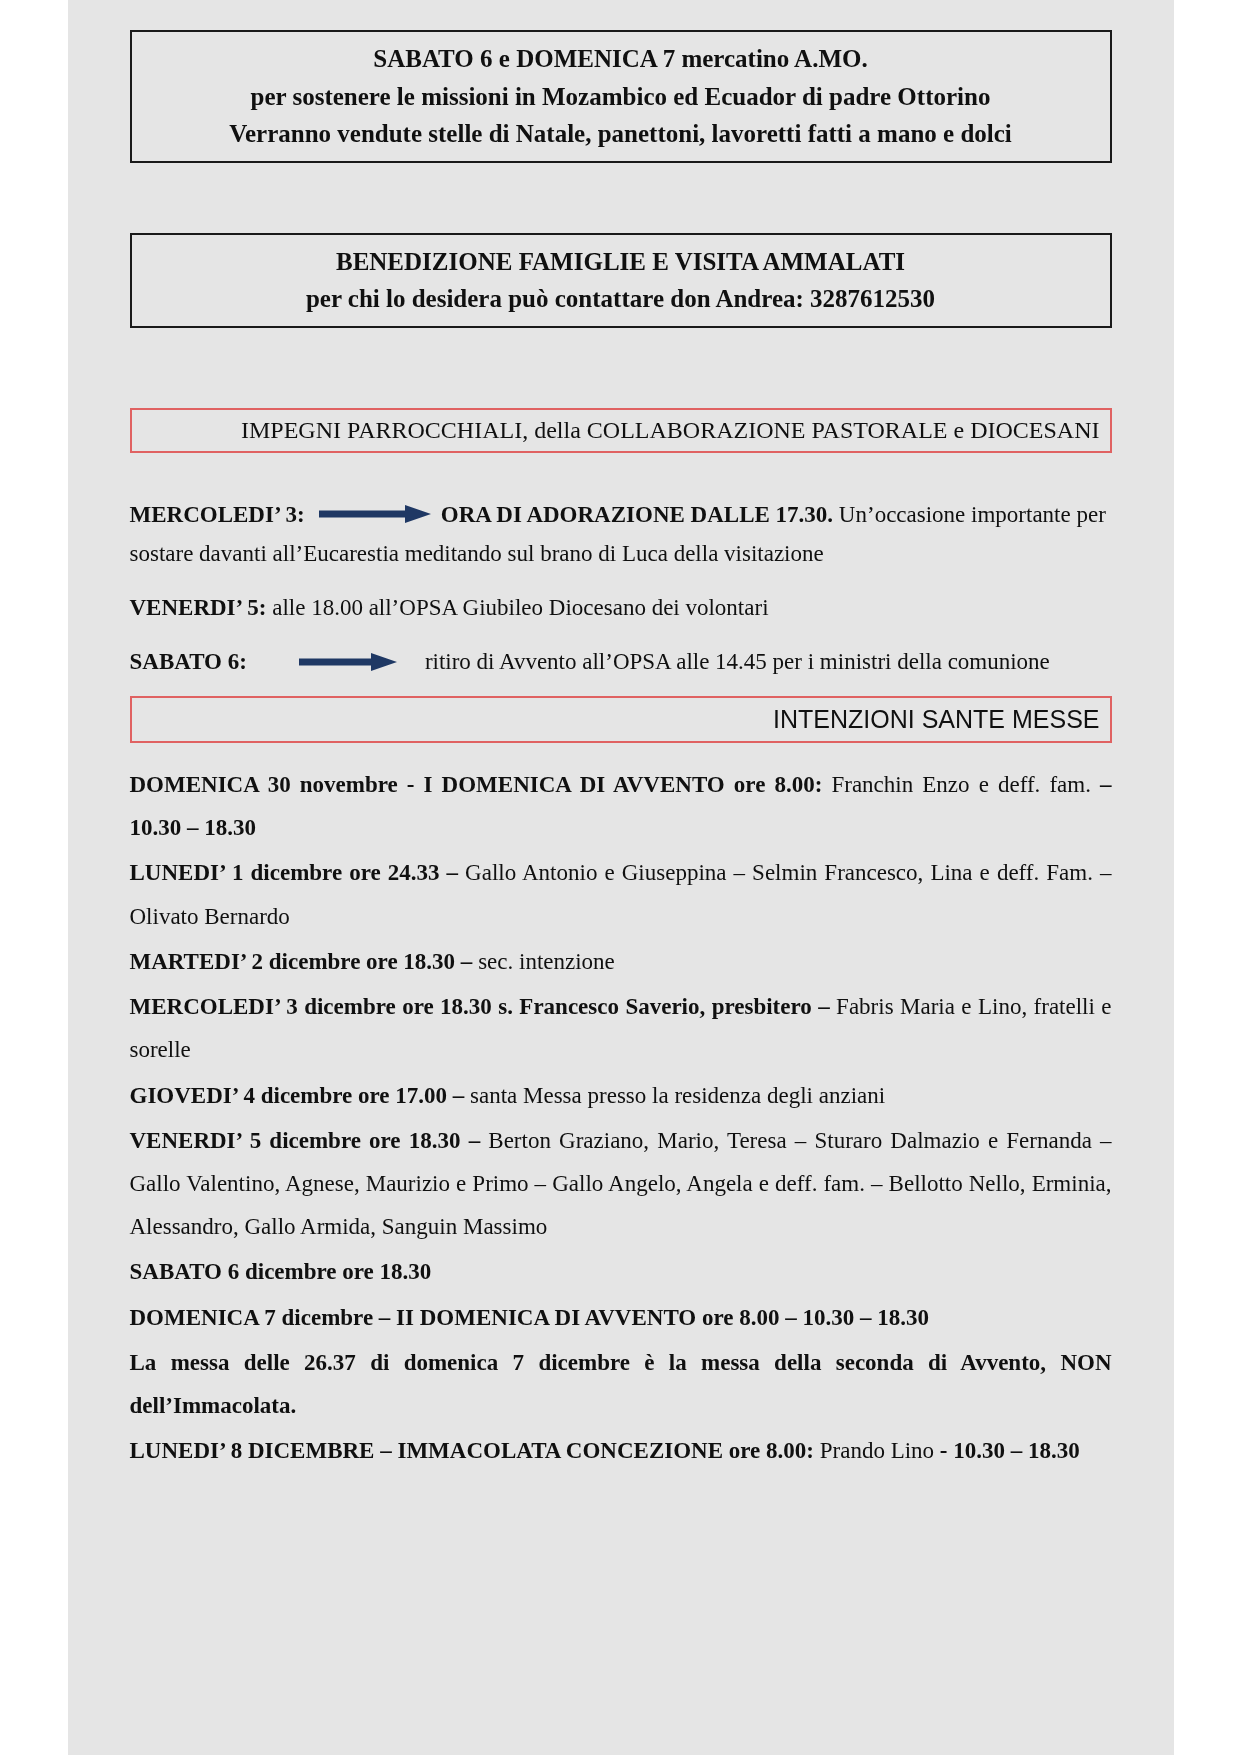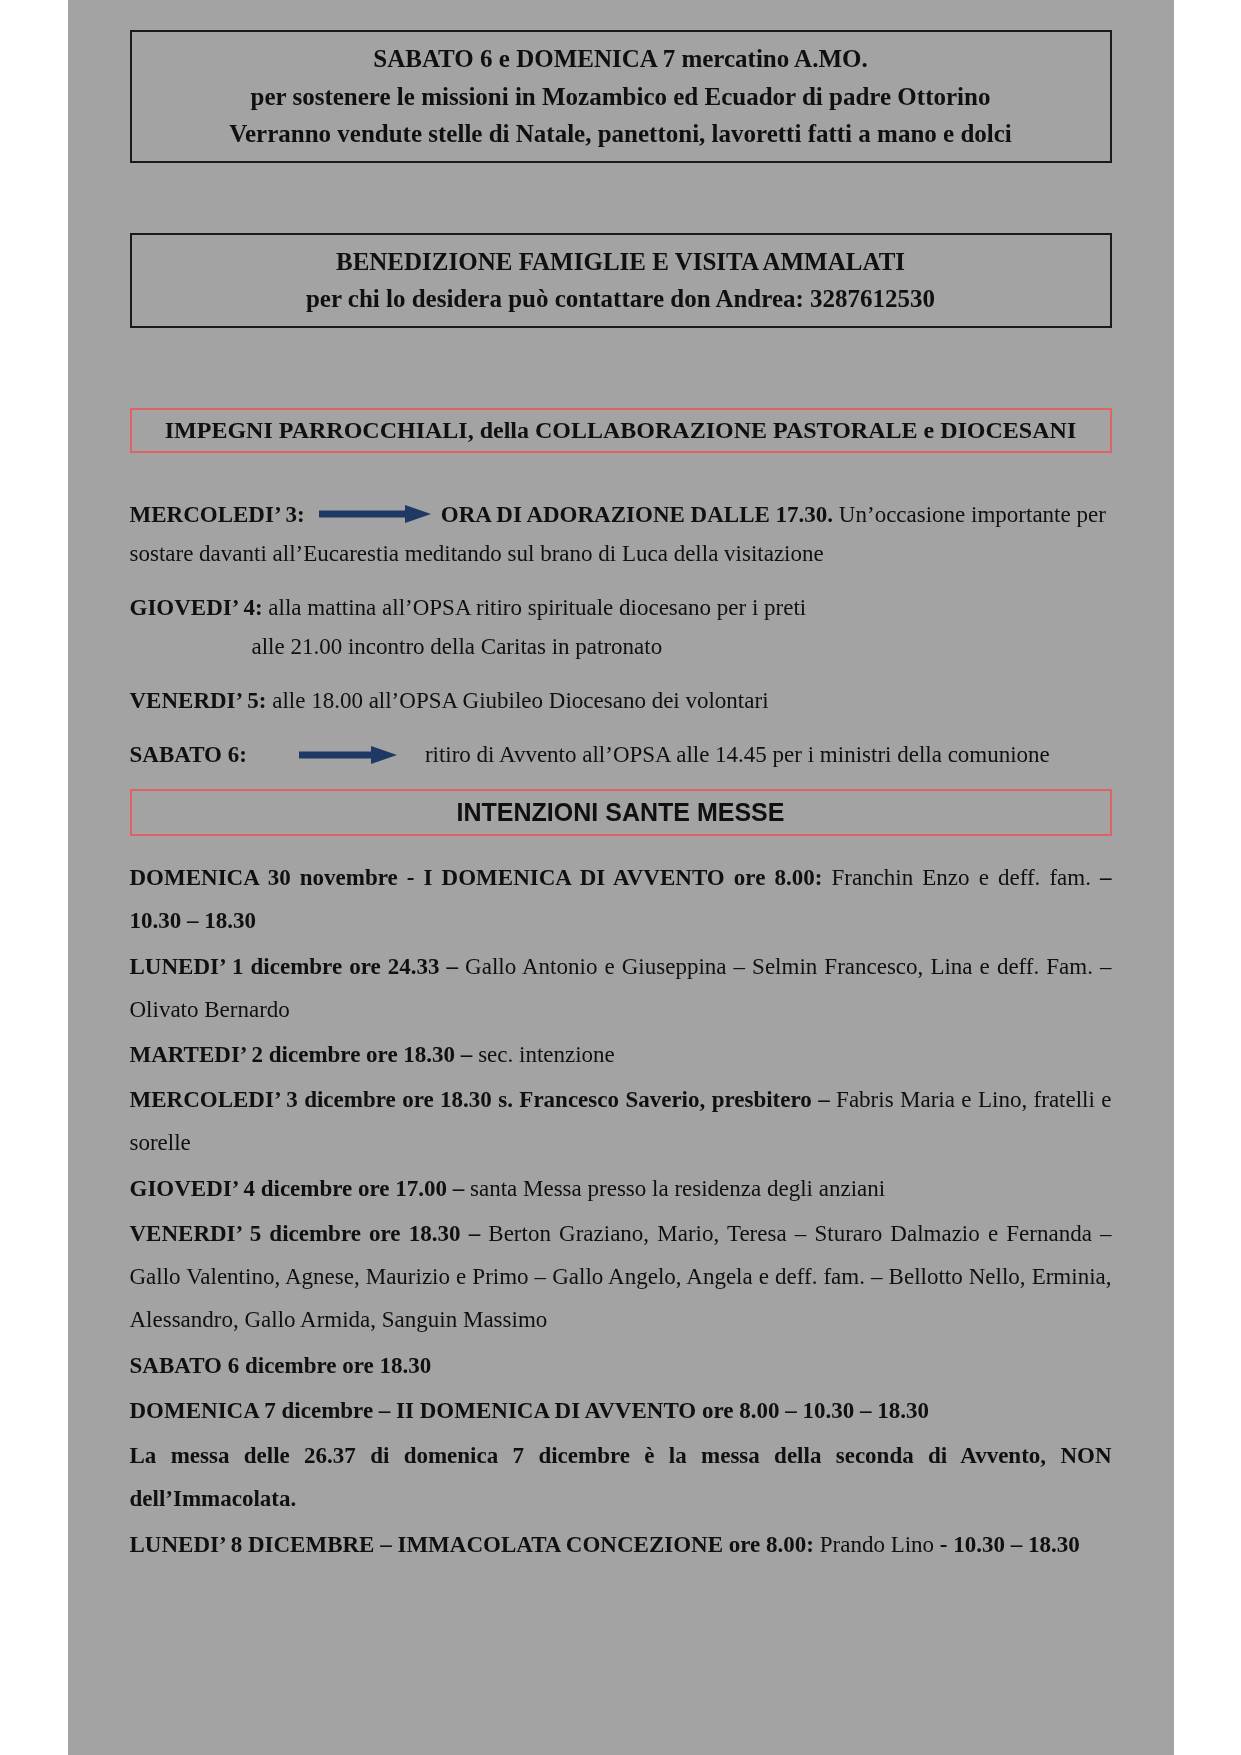--- a/index.html
+++ b/index.html
@@ -4,42 +4,42 @@
 <style>
   html, body {
     margin: 0;
     padding: 0;
     background: #ffffff;
   }
   .page {
     width: 1106px;
     min-height: 1755px;
     margin: 0 auto;
-    background: #a3a3a3;
+    background: #e5e5e5;
     box-sizing: border-box;
     padding: 30px 62px 36px 62px;
     font-family: "Liberation Serif", "DejaVu Serif", serif;
     color: #101010;
   }
   .notice-box {
     border: 2px solid #1a1a1a;
     padding: 8px 12px;
     text-align: center;
     font-weight: bold;
     font-size: 25px;
     line-height: 1.5;
   }
   .notice-box p { margin: 0; }
   .box-mercatino { margin-bottom: 70px; }
   .box-benedizione { margin-bottom: 80px; text-align: center; }
   .red-header {
     border: 2px solid #e06262;
     padding: 7px 10px;
-    text-align: center;
-    font-weight: bold;
+    text-align: right;
+    font-weight: normal;
     font-size: 24px;
     margin-bottom: 42px;
   }
   .red-header.sans {
     font-family: "Liberation Sans", "DejaVu Sans", sans-serif;
     font-size: 25px;
     margin-bottom: 20px;
   }
   .impegni {
     font-size: 23px;
@@ -83,23 +83,20 @@
   </div>
 
   <div class="red-header">IMPEGNI PARROCCHIALI, della COLLABORAZIONE PASTORALE e DIOCESANI</div>
 
   <div class="impegni">
 
     <div class="entry"><span class="b">MERCOLEDI’ 3:</span><span class="arrow-icon"><svg width="112" height="18" viewBox="0 0 112 18">
             <path d="M0 5.5 H86 V0 L112 9 L86 18 V12.5 H0 Z" fill="#1f3864"></path>
           </svg></span><span class="b">ORA DI ADORAZIONE DALLE 17.30.</span><span> Un’occasione importante per sostare davanti all’Eucarestia meditando sul brano di Luca della visitazione</span></div>
 
-    <div class="entry"><span class="b">GIOVEDI’ 4:</span><span> alla mattina all’OPSA ritiro spirituale diocesano per i preti</span>
-      <div class="indent2">alle 21.00 incontro della Caritas in patronato</div>
-    </div>
 
     <div class="entry"><span class="b">VENERDI’ 5:</span><span> alle 18.00 all’OPSA Giubileo Diocesano dei volontari</span></div>
 
     <div class="entry"><span class="b">SABATO 6:</span><span class="arrow-icon arrow-sabato"><svg width="98" height="18" viewBox="0 0 98 18">
             <path d="M0 5.5 H72 V0 L98 9 L72 18 V12.5 H0 Z" fill="#1f3864"></path>
           </svg></span><span>ritiro di Avvento all’OPSA alle 14.45 per i ministri della comunione</span></div>
 
   </div>
 
   <div class="red-header sans">INTENZIONI SANTE MESSE</div>

